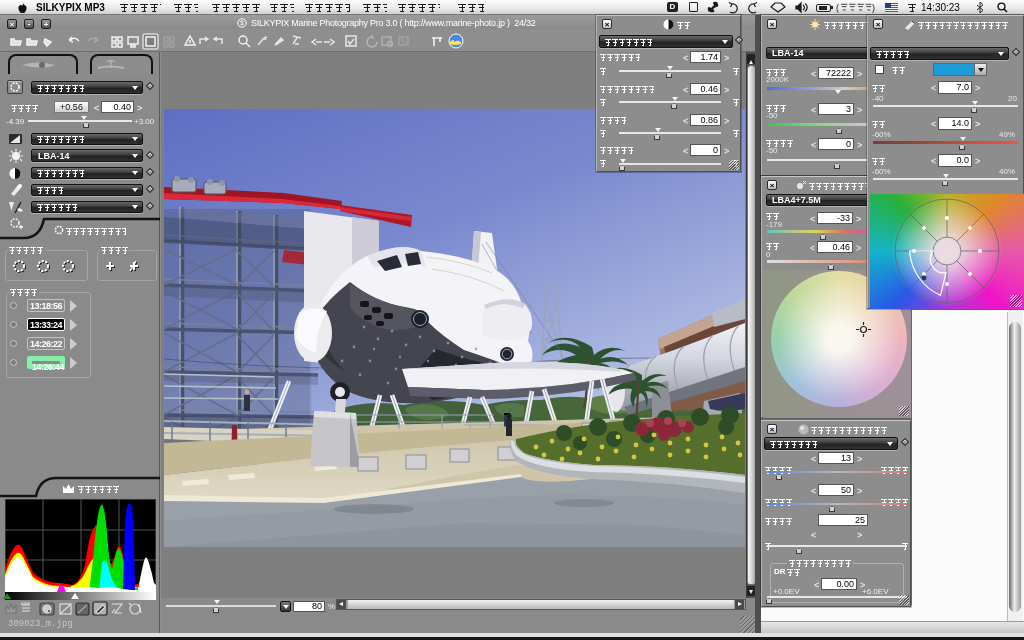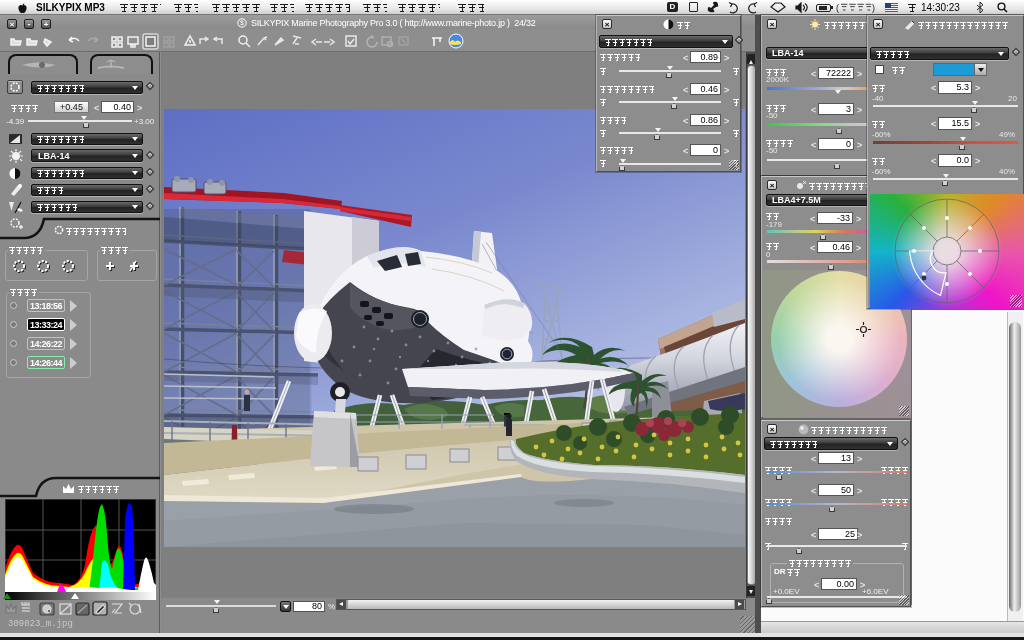--- a/index.html
+++ b/index.html
@@ -170,21 +170,21 @@
 <svg class="abs" style="left:9px;top:82px" width="12" height="10">
       <circle cx="6" cy="5" r="4" fill="none" stroke="#fff" stroke-width="1.5" stroke-dasharray="2 1.2"></circle>
     </svg>
 <div class="ddk" style="left:31px;top:81px;width:112px;height:13px">
       <span class="ar"></span>
     </div>
 <div class="jpw" style="left:37px;top:84px;width:47px"></div>
 <div class="dia" style="left:147px;top:83px"></div>
 
 <div class="jpw" style="left:11px;top:104px;width:28px"></div>
-<div class="abs" style="left:54px;top:101px;width:35px;height:12px;background:linear-gradient(#fdfdfd,#cfcfcf);border:1px solid #777;font-size:9px;text-align:center;line-height:11px;color:#111">+0.45</div>
+<div class="abs" style="left:54px;top:101px;width:35px;height:12px;background:linear-gradient(#fdfdfd,#cfcfcf);border:1px solid #777;font-size:9px;text-align:center;line-height:11px;color:#111">+0.56</div>
 <div class="spl" style="left:94px;top:104px">&lt;</div>
 <div class="wbox" style="left:101px;top:101px;width:33px;height:12px;line-height:10px">0.40</div>
 <div class="spr" style="left:137px;top:104px">&gt;</div>
 
 <div class="abs" style="left:6px;top:117px;font-size:8px;color:#f0f0f0">-4.39</div>
 <div class="abs" style="left:134px;top:117px;font-size:8px;color:#f0f0f0">+3.00</div>
 <div class="track" style="left:28px;top:120px;width:104px"></div>
 <div class="notch" style="left:81px;top:116px"></div>
 <div class="thumb" style="left:83px;top:122px"></div>
 
@@ -274,21 +274,21 @@
 <div class="abs" style="left:10px;top:302px;width:7px;height:7px;border:1.5px solid #c9c9c9;border-radius:50%;background:#7a7a7a"></div>
 <div class="abs" style="left:27px;top:299px;width:38px;height:13px;border:1px solid #c2c2c2;border-radius:2px;font-size:9px;font-weight:bold;color:#fff;text-align:center;line-height:12px;letter-spacing:-.5px">13:18:56</div>
 <div class="abs" style="left:70px;top:300px;width:0;height:0;border-left:7px solid #cdcdcd;border-top:6px solid transparent;border-bottom:6px solid transparent"></div>
 <div class="abs" style="left:10px;top:321px;width:7px;height:7px;border:1.5px solid #c9c9c9;border-radius:50%;background:#7a7a7a"></div>
 <div class="abs" style="left:27px;top:318px;width:38px;height:13px;border:1px solid #fff;border-radius:2px;font-size:9px;font-weight:bold;color:#fff;background:#000;text-align:center;line-height:12px;letter-spacing:-.5px">13:33:24</div>
 <div class="abs" style="left:70px;top:319px;width:0;height:0;border-left:7px solid #cdcdcd;border-top:6px solid transparent;border-bottom:6px solid transparent"></div>
 <div class="abs" style="left:10px;top:340px;width:7px;height:7px;border:1.5px solid #c9c9c9;border-radius:50%;background:#7a7a7a"></div>
 <div class="abs" style="left:27px;top:337px;width:38px;height:13px;border:1px solid #c2c2c2;border-radius:2px;font-size:9px;font-weight:bold;color:#fff;text-align:center;line-height:12px;letter-spacing:-.5px">14:26:22</div>
 <div class="abs" style="left:70px;top:338px;width:0;height:0;border-left:7px solid #cdcdcd;border-top:6px solid transparent;border-bottom:6px solid transparent"></div>
 <div class="abs" style="left:10px;top:359px;width:7px;height:7px;border:1.5px solid #c9c9c9;border-radius:50%;background:#7a7a7a"></div>
-<div class="abs" style="left:27px;top:356px;width:38px;height:13px;border:1px solid #86efac;border-radius:2px;font-size:9px;font-weight:bold;color:#fff;text-align:center;line-height:12px;letter-spacing:-.5px">14:26:44</div>
+<div class="abs" style="left:27px;top:356px;width:38px;height:13px;border:5px solid #86efac;border-radius:2px;font-size:9px;font-weight:bold;color:#fff;text-align:center;line-height:12px;letter-spacing:-.5px">14:26:44</div>
 <div class="abs" style="left:70px;top:357px;width:0;height:0;border-left:7px solid #cdcdcd;border-top:6px solid transparent;border-bottom:6px solid transparent"></div>
 
 <svg class="abs" style="left:0;top:476px" width="160" height="22" viewBox="0 0 160 22">
  <path d="M160 2 L56 2 Q40 2 36 20 L0 20" fill="none" stroke="#141414" stroke-width="2.6"></path>
 </svg>
 <svg class="abs" style="left:62px;top:483px" width="13" height="11">
       <path d="M1 10 L1 3 L4 6 L6.5 1 L9 6 L12 3 L12 10 Z" fill="#fff"></path>
     </svg>
 <div class="jpw" style="left:78px;top:485px;width:41px"></div>
 
@@ -693,21 +693,21 @@
         <path d="M5.5 .5 a5 5 0 0 1 0 10 z" fill="#111"></path>
       </svg>
  <div class="jpw" style="left:80px;top:5px;width:14px"></div>
  <div class="ddk" style="left:2px;top:19px;width:134px;height:13px">
         <span class="ar"></span>
       </div>
  <div class="jpw" style="left:8px;top:22px;width:47px"></div>
  <div class="dia" style="left:139px;top:21px"></div>
  <div class="jpw" style="left:3px;top:37px;width:40px"></div>
  <div class="spl" style="left:86px;top:38px">&lt;</div>
-      <div class="wbox" style="left:93px;top:35px;width:31px;height:12px;line-height:10px">0.89</div>
+      <div class="wbox" style="left:93px;top:35px;width:31px;height:12px;line-height:10px">1.74</div>
       <div class="spr" style="left:127px;top:38px">&gt;</div>
  <div class="jpw" style="left:3px;top:51px;width:7px"></div>
       <div class="jpw" style="left:136px;top:51px;width:7px"></div>
  <div class="track" style="left:22px;top:54px;width:102px"></div>
  <div class="notch" style="left:70px;top:50px"></div>
       <div class="thumb" style="left:69px;top:56px"></div>
  <div class="jpw" style="left:3px;top:69px;width:54px"></div>
  <div class="spl" style="left:86px;top:70px">&lt;</div>
       <div class="wbox" style="left:93px;top:67px;width:31px;height:12px;line-height:10px">0.46</div>
       <div class="spr" style="left:127px;top:70px">&gt;</div>
@@ -832,21 +832,21 @@
  <div class="thumb" style="left:14px;top:53px"></div>
  <div class="spl" style="left:49px;top:66px">&lt;</div>
       <div class="wbox" style="left:56px;top:63px;width:36px;height:12px;line-height:10px">50</div>
       <div class="spr" style="left:95px;top:66px">&gt;</div>
  <div class="jpw" style="left:3px;top:77px;width:28px"></div>
       <div class="jpw" style="left:119px;top:77px;width:28px"></div>
  <div class="abs" style="left:5px;top:82px;width:140px;height:2px;background:linear-gradient(90deg,#5a8ad8,#b8b8c8 50%,#d87a6a)"></div>
  <div class="thumb" style="left:67px;top:85px"></div>
  <div class="jpw" style="left:3px;top:96px;width:28px"></div>
  <div class="spl" style="left:49px;top:110px">&lt;</div>
-      <div class="wbox" style="left:56px;top:107px;width:40px;height:12px;line-height:10px">25</div>
+      <div class="wbox" style="left:56px;top:93px;width:50px;height:12px;line-height:10px">25</div>
       <div class="spr" style="left:95px;top:110px">&gt;</div>
  <div class="jpw" style="left:3px;top:121px;width:7px"></div>
       <div class="jpw" style="left:140px;top:121px;width:7px"></div>
  <div class="track" style="left:5px;top:124px;width:140px"></div>
  <div class="thumb" style="left:34px;top:127px"></div>
  <div class="abs" style="left:8px;top:142px;width:134px;height:40px;border:1px solid #b0b0b0;border-radius:3px"></div>
  <div class="abs" style="left:25px;top:138px;width:66px;height:9px;background:#8d8d8d"></div>
  <div class="jpw" style="left:27px;top:138px;width:62px"></div>
  <div class="abs" style="left:12px;top:146px;font-size:8px;font-weight:bold;color:#fff">DR</div>
  <div class="jpw" style="left:25px;top:147px;width:13px"></div>
@@ -874,30 +874,30 @@
  <div class="dia" style="left:145px;top:33px"></div>
  <div class="abs" style="left:7px;top:49px;width:9px;height:9px;background:#fff;border:1px solid #444"></div>
  <div class="jpw" style="left:24px;top:50px;width:14px"></div>
  <div class="abs" style="left:65px;top:47px;width:54px;height:13px;background:#1d9ad8;border:1px solid #666"></div>
  <div class="abs" style="left:106px;top:47px;width:13px;height:13px;background:linear-gradient(#eee,#aaa);border:1px solid #666"></div>
  <div class="tribk" style="left:110px;top:52px"></div>
  <div class="jpw" style="left:4px;top:68px;width:13px"></div>
  <div class="abs" style="left:4px;top:78px;font-size:8px;color:#e8e8e8">-40</div>
  <div class="abs" style="left:140px;top:78px;font-size:8px;color:#e8e8e8">20</div>
  <div class="spl" style="left:63px;top:68px">&lt;</div>
-      <div class="wbox" style="left:70px;top:65px;width:34px;height:13px;line-height:11px">5.3</div>
+      <div class="wbox" style="left:70px;top:65px;width:34px;height:13px;line-height:11px">7.0</div>
       <div class="spr" style="left:107px;top:68px">&gt;</div>
  <div class="track" style="left:5px;top:89px;width:145px"></div>
  <div class="notch" style="left:104px;top:85px"></div>
       <div class="thumb" style="left:103px;top:91px"></div>
  <div class="jpw" style="left:4px;top:104px;width:13px"></div>
  <div class="abs" style="left:4px;top:114px;font-size:8px;color:#e8e8e8">-60%</div>
  <div class="abs" style="left:131px;top:114px;font-size:8px;color:#e8e8e8">49%</div>
  <div class="spl" style="left:63px;top:104px">&lt;</div>
-      <div class="wbox" style="left:70px;top:101px;width:34px;height:13px;line-height:11px">15.5</div>
+      <div class="wbox" style="left:70px;top:101px;width:34px;height:13px;line-height:11px">14.0</div>
       <div class="spr" style="left:107px;top:104px">&gt;</div>
  <div class="abs" style="left:5px;top:125px;width:145px;height:3px;background:linear-gradient(90deg,#704038,#a04838 40%,#d05040 70%,#e05848)"></div>
  <div class="notch" style="left:92px;top:121px"></div>
       <div class="thumb" style="left:91px;top:128px"></div>
  <div class="jpw" style="left:4px;top:141px;width:13px"></div>
  <div class="abs" style="left:4px;top:151px;font-size:8px;color:#e8e8e8">-60%</div>
  <div class="abs" style="left:131px;top:151px;font-size:8px;color:#e8e8e8">40%</div>
  <div class="spl" style="left:63px;top:141px">&lt;</div>
       <div class="wbox" style="left:70px;top:138px;width:34px;height:13px;line-height:11px">0.0</div>
       <div class="spr" style="left:107px;top:141px">&gt;</div>

